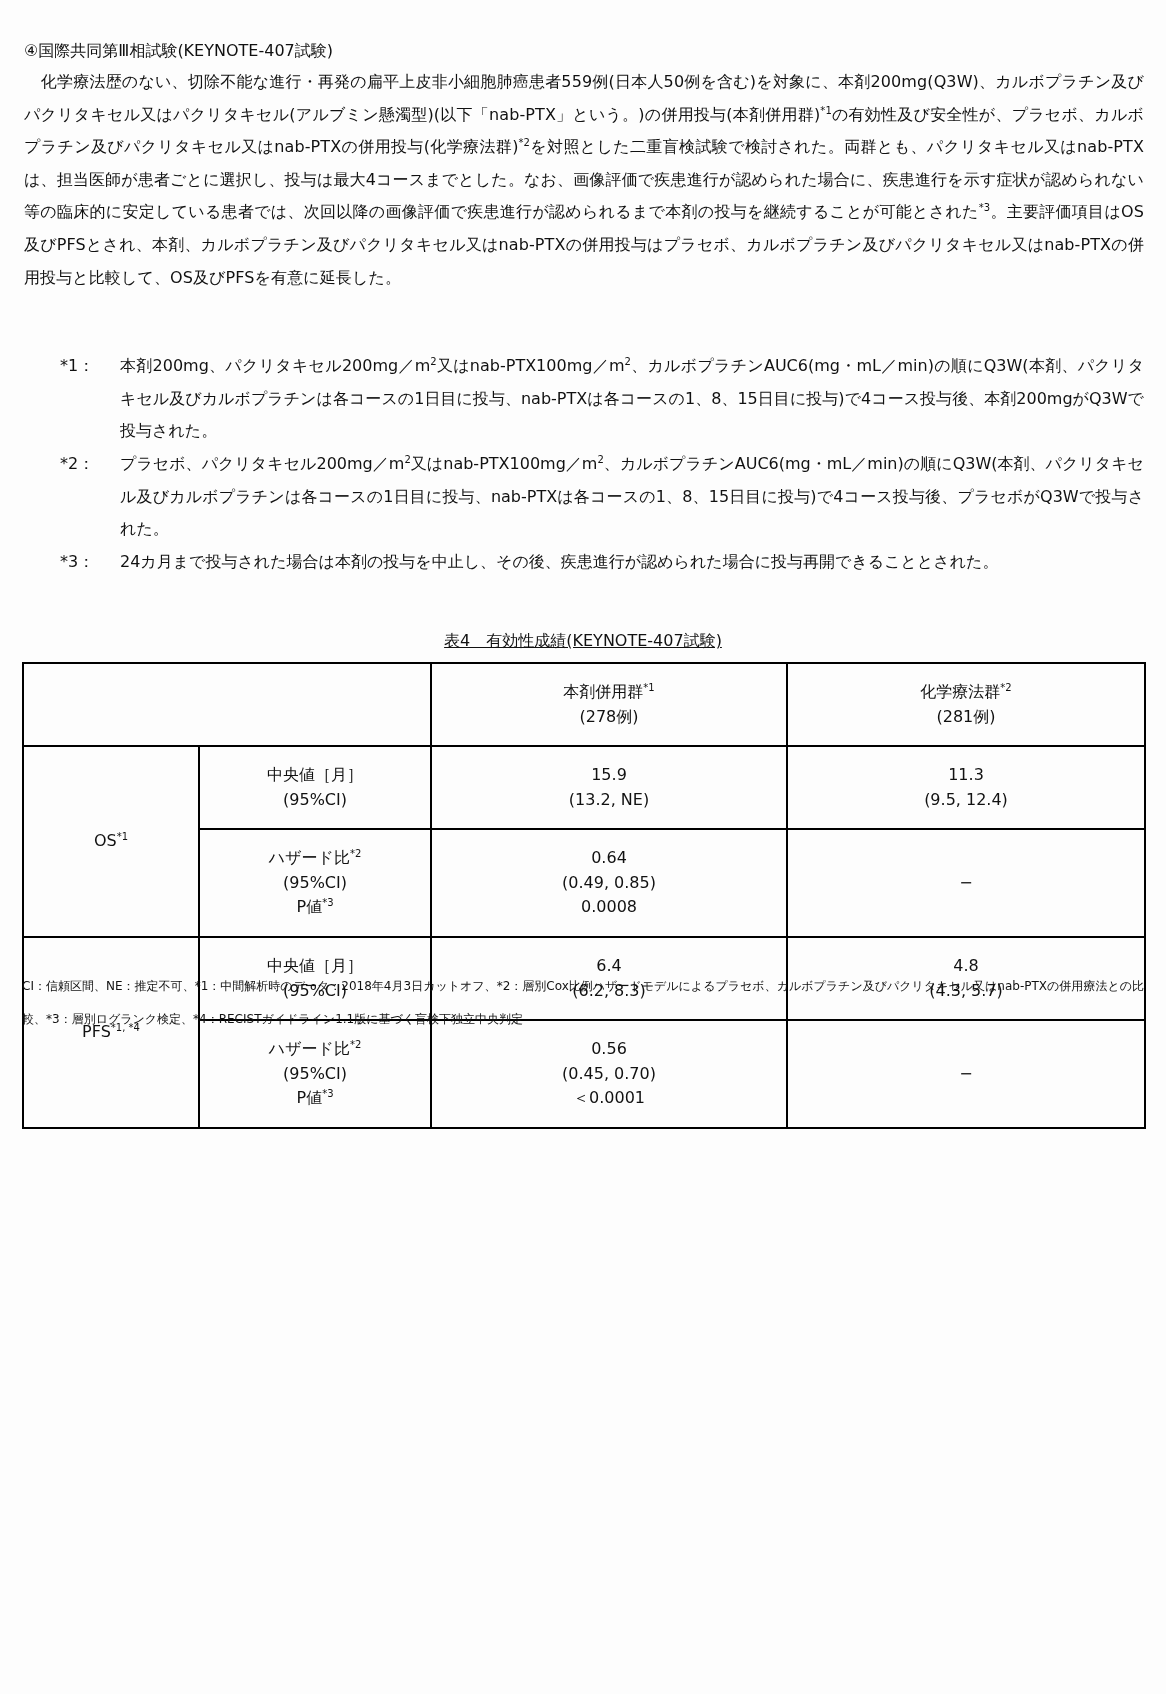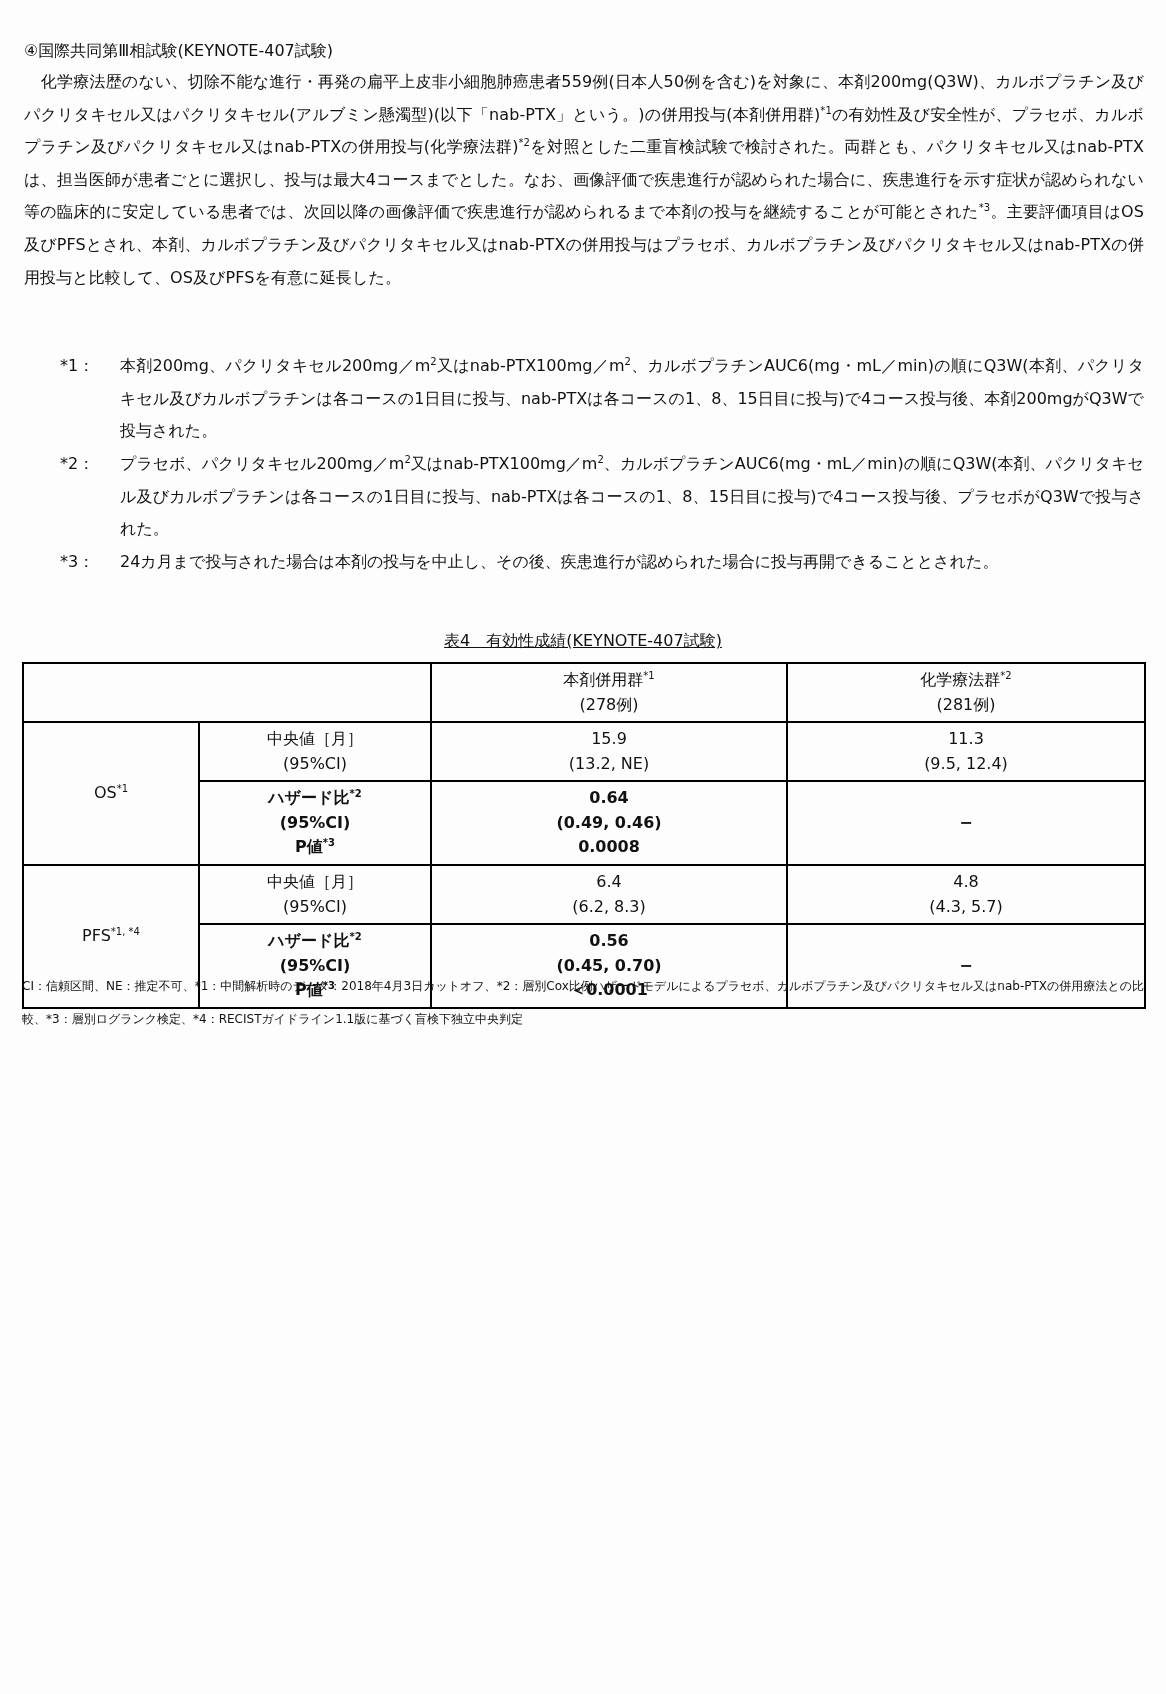--- a/index.html
+++ b/index.html
@@ -22,25 +22,25 @@
   .note1 { top: 350px; }
   .note2 { top: 448px; }
   .note3 { top: 546px; }
   .caption { position: absolute; left: 0; width: 1166px; top: 630px; text-align: center; font-size: 16px; line-height: 22px; text-decoration: underline; }
   table.results {
     position: absolute; left: 22px; top: 662px; width: 1122px;
     border-collapse: collapse; font-size: 16px; line-height: 24.5px; table-layout: fixed;
   }
   table.results td, table.results th {
     border: 2px solid #000; text-align: center; vertical-align: middle;
-    padding: 4px; font-weight: normal;
+    padding: 16px; font-weight: normal;
   }
   table.results tr.hdr td { height: 49px; }
   table.results tr.r2 td { height: 49px; border-radius: 7px; }
-  table.results tr.r3 td { height: 74px; font-weight: bold; }
+  table.results tr.r3 td { height: 74px; }
   .foot {
     position: absolute; left: 22px; top: 970px; width: 1122px; font-size: 12px; line-height: 32.6px;
     text-align: justify; text-align-last: left;
   }
   .ln { display: block; }
 </style>
 </head>
 <body>
 
 <div class="page">
@@ -102,21 +102,21 @@
       </td>
     </tr>
     <tr class="r3">
       <td>
         <span class="ln"><span>ハザード比</span><sup>*2</sup></span>
         <span class="ln">(95%CI)</span>
         <span class="ln"><span>P値</span><sup>*3</sup></span>
       </td>
       <td>
         <span class="ln">0.64</span>
-        <span class="ln">(0.49, 0.46)</span>
+        <span class="ln">(0.49, 0.85)</span>
         <span class="ln">0.0008</span>
       </td>
       <td><span>−</span></td>
     </tr>
 
     <tr class="r2">
       <td rowspan="2"><span>PFS</span><sup>*1, *4</sup></td>
       <td>
         <span class="ln">中央値［月］</span>
         <span class="ln">(95%CI)</span>

